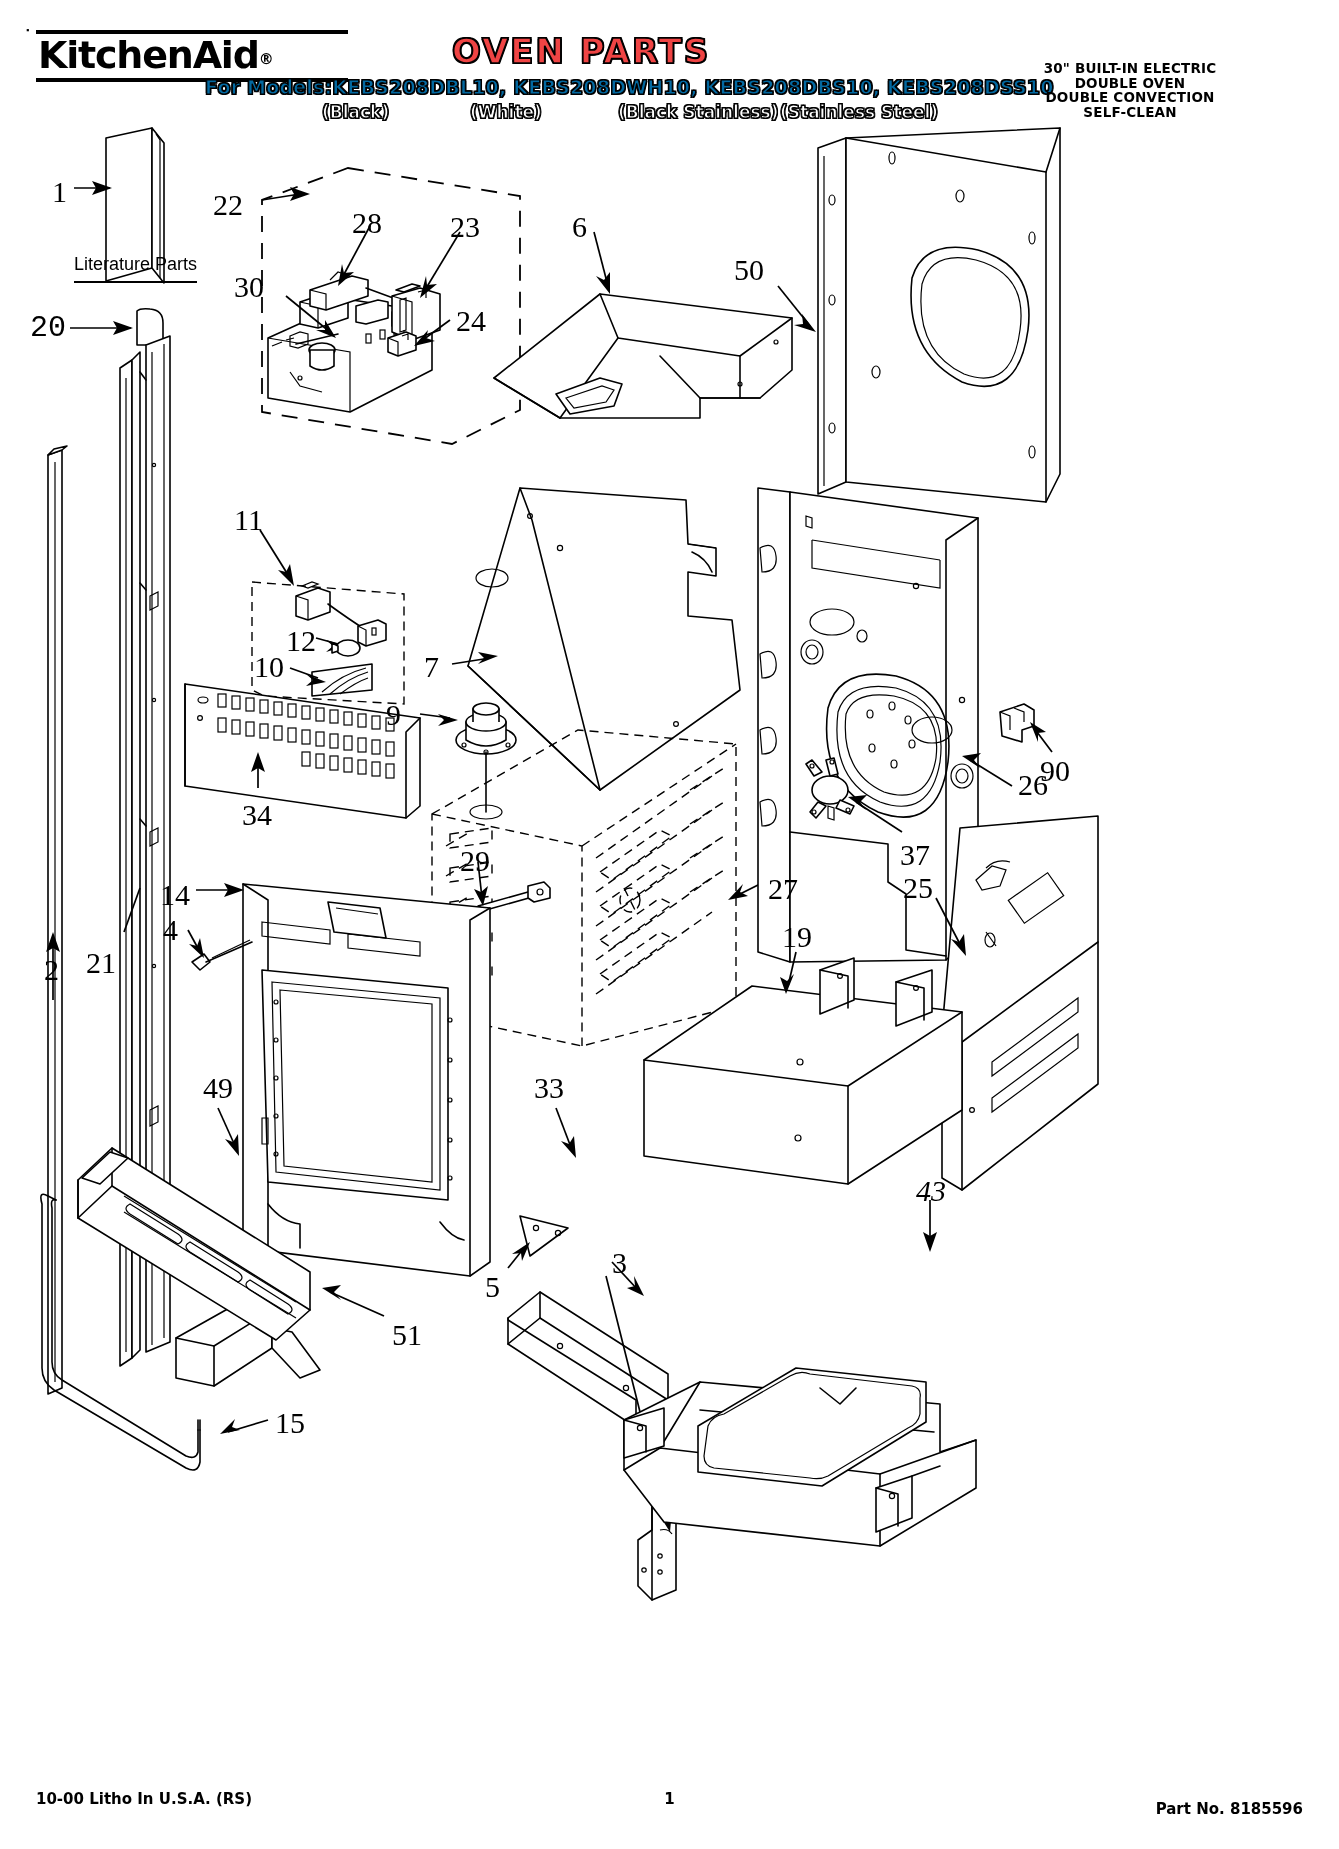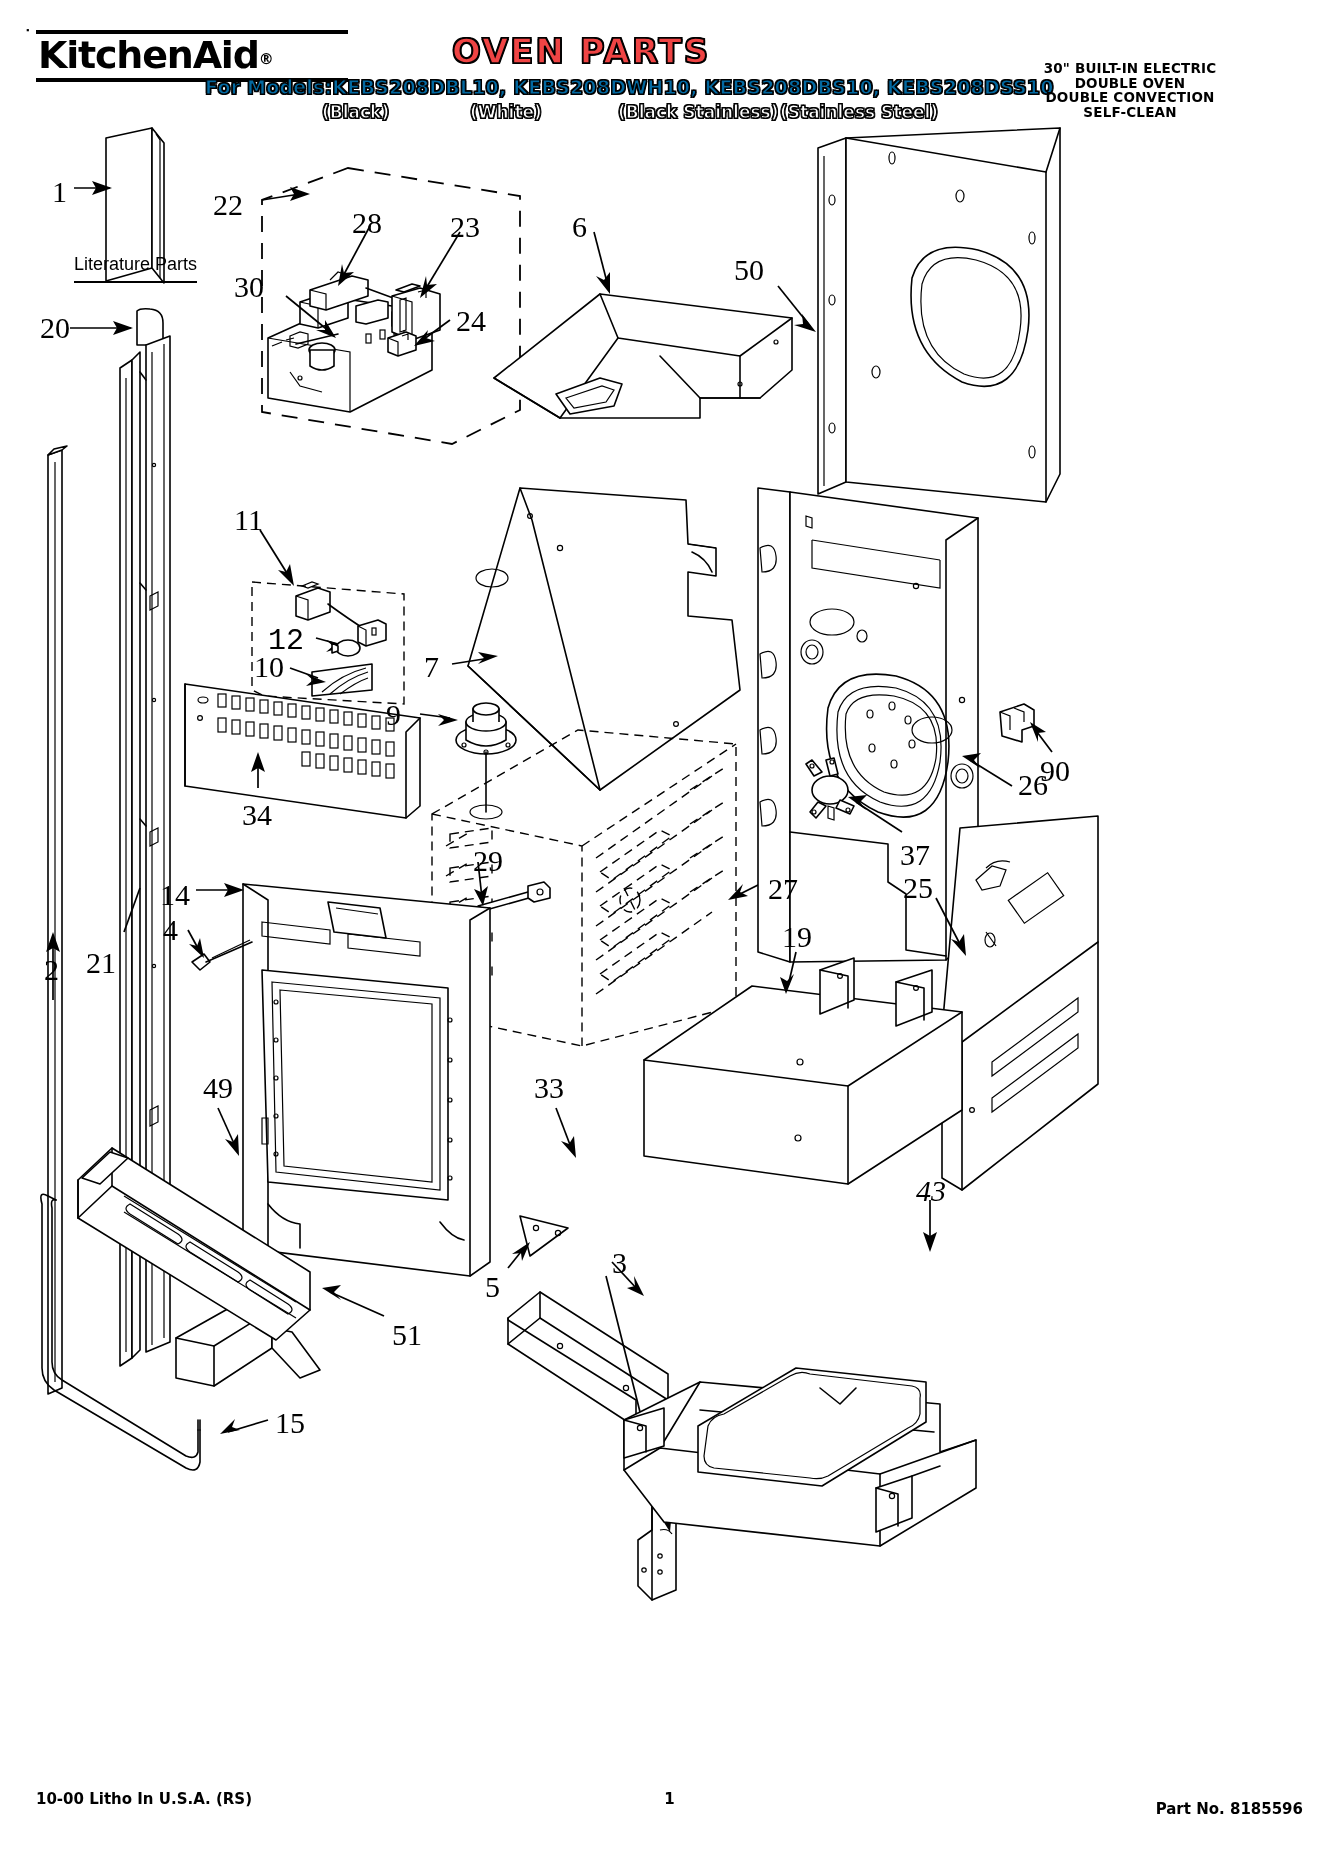--- a/index.html
+++ b/index.html
@@ -731,28 +731,28 @@
 
   <div id="callout-layer">
       <div class="callout" style="left: 52px; top: 177px;">1</div>
       <div class="callout" style="left: 213px; top: 190px;">22</div>
       <div class="callout" style="left: 352px; top: 208px;">28</div>
       <div class="callout" style="left: 450px; top: 212px;">23</div>
       <div class="callout" style="left: 234px; top: 272px;">30</div>
       <div class="callout" style="left: 456px; top: 306px;">24</div>
       <div class="callout" style="left: 572px; top: 212px;">6</div>
       <div class="callout" style="left: 734px; top: 255px;">50</div>
-      <div class="callout" style="left: 40px; top: 313px;">20</div>
+      <div class="callout" style="left: 30px; top: 313px; font-family: Liberation Mono, monospace;">20</div>
       <div class="callout" style="left: 234px; top: 505px;">11</div>
-      <div class="callout" style="left: 268px; top: 626px; font-family: Liberation Mono, monospace;">12</div>
+      <div class="callout" style="left: 286px; top: 626px;">12</div>
       <div class="callout" style="left: 254px; top: 652px;">10</div>
       <div class="callout" style="left: 424px; top: 652px;">7</div>
       <div class="callout" style="left: 386px; top: 700px;">9</div>
       <div class="callout" style="left: 242px; top: 800px;">34</div>
-      <div class="callout" style="left: 460px; top: 846px; margin-left: 13px;">29</div>
+      <div class="callout" style="left: 460px; top: 846px;">29</div>
       <div class="callout" style="left: 768px; top: 874px;">27</div>
       <div class="callout" style="left: 1040px; top: 756px;">90</div>
       <div class="callout" style="left: 1018px; top: 770px;">26</div>
       <div class="callout" style="left: 900px; top: 840px;">37</div>
       <div class="callout" style="left: 903px; top: 873px;">25</div>
       <div class="callout" style="left: 160px; top: 880px;">14</div>
       <div class="callout" style="left: 163px; top: 915px;">4</div>
       <div class="callout" style="left: 782px; top: 922px; text-align: center;">19</div>
       <div class="callout" style="left: 44px; top: 955px;">2</div>
       <div class="callout" style="left: 86px; top: 948px;">21</div>

